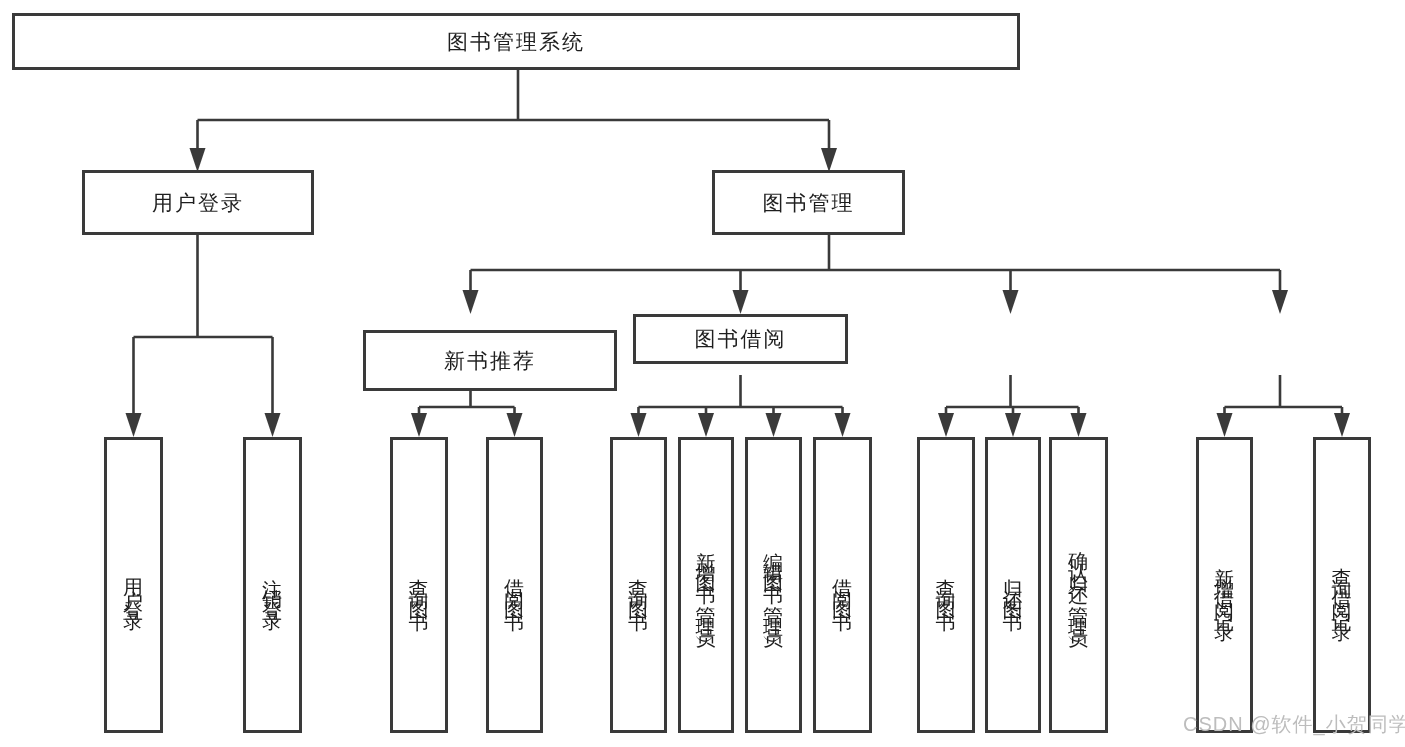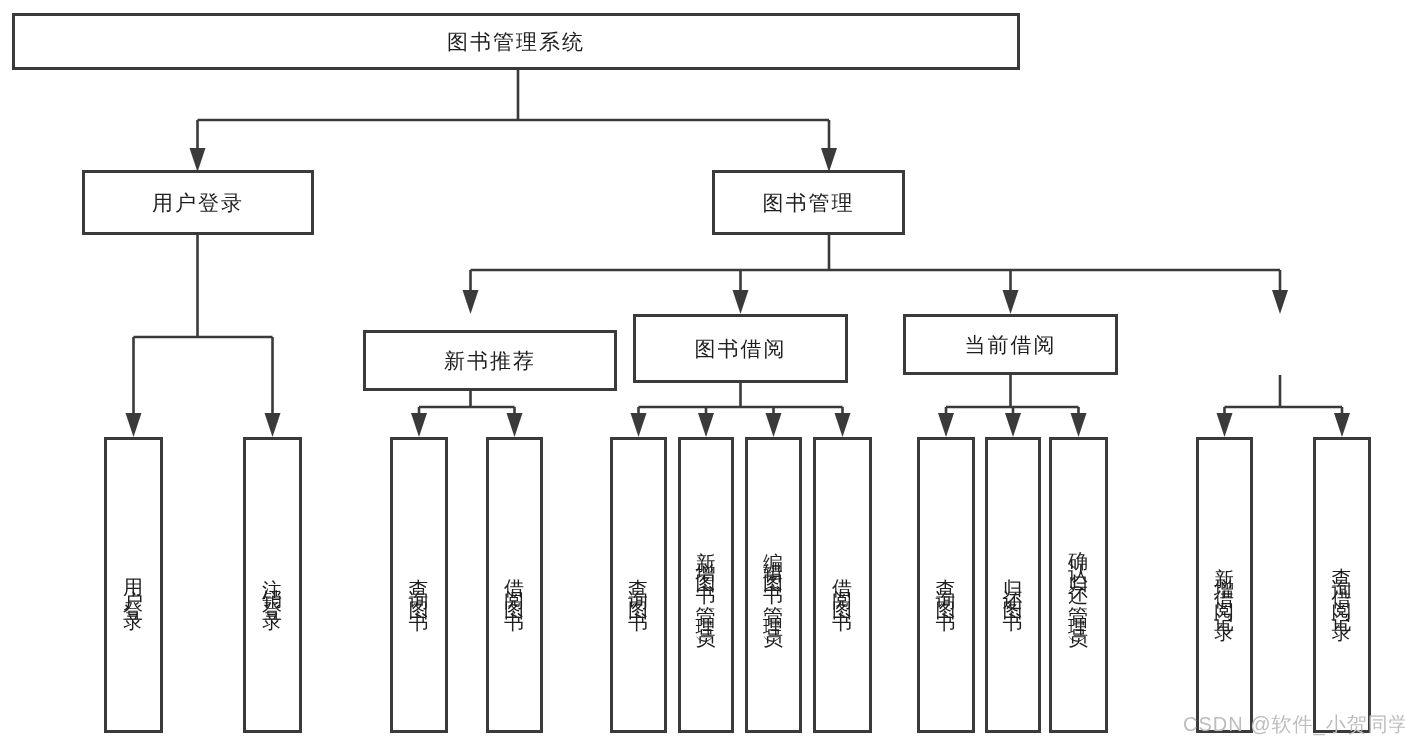--- a/index.html
+++ b/index.html
@@ -122,25 +122,22 @@
   <div class="hbox" style="left:82px;top:170px;width:232px;height:65px">
     <span class="lbl">用户登录</span>
   </div>
   <div class="hbox" style="left:712px;top:170px;width:193px;height:65px">
     <span class="lbl">图书管理</span>
   </div>
 
   <div class="hbox" style="left:363px;top:330px;width:254px;height:61px">
     <span class="lbl">新书推荐</span>
   </div>
-  <div class="hbox" style="left:633px;top:314px;width:215px;height:69px">
+  <div class="hbox" style="left:633px;top:314px;width:215px;height:50px">
     <span class="lbl">图书借阅</span>
-  </div>
-  <div class="hbox" style="left:903px;top:314px;width:215px;height:61px">
-    <span class="lbl">当前借阅</span>
   </div>
 
   <div class="vbox" style="left:104px;width:59px">
     <span class="vlbl">用户登录</span>
   </div>
   <div class="vbox" style="left:243px;width:59px">
     <span class="vlbl">注销登录</span>
   </div>
 
   <div class="vbox" style="left:390px;width:58px">

